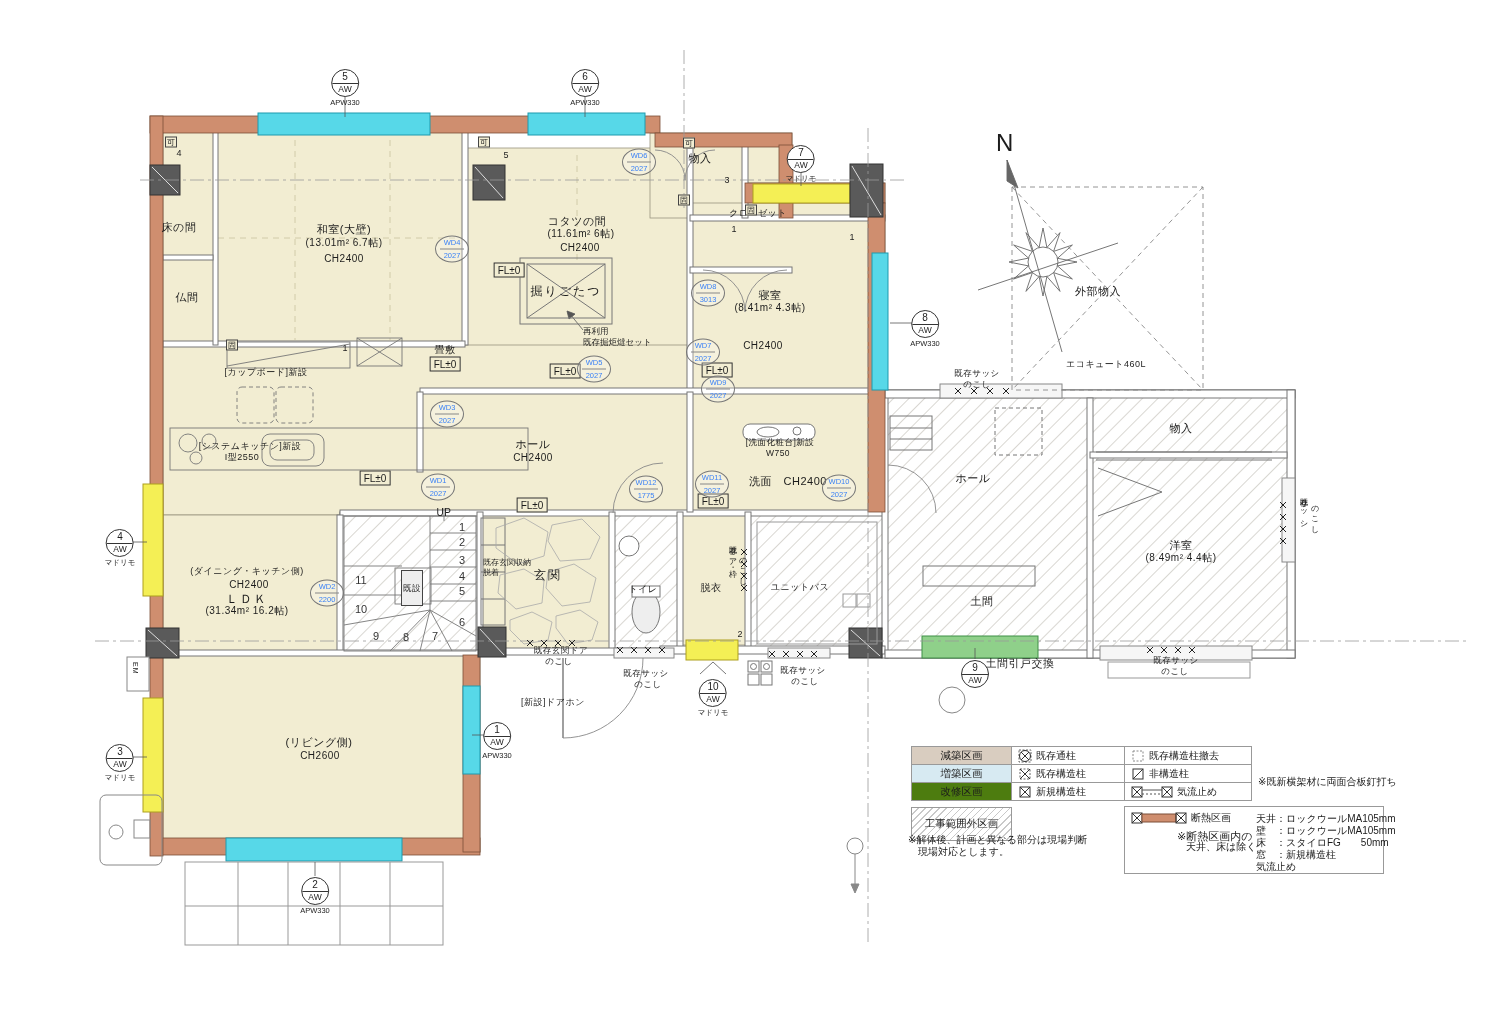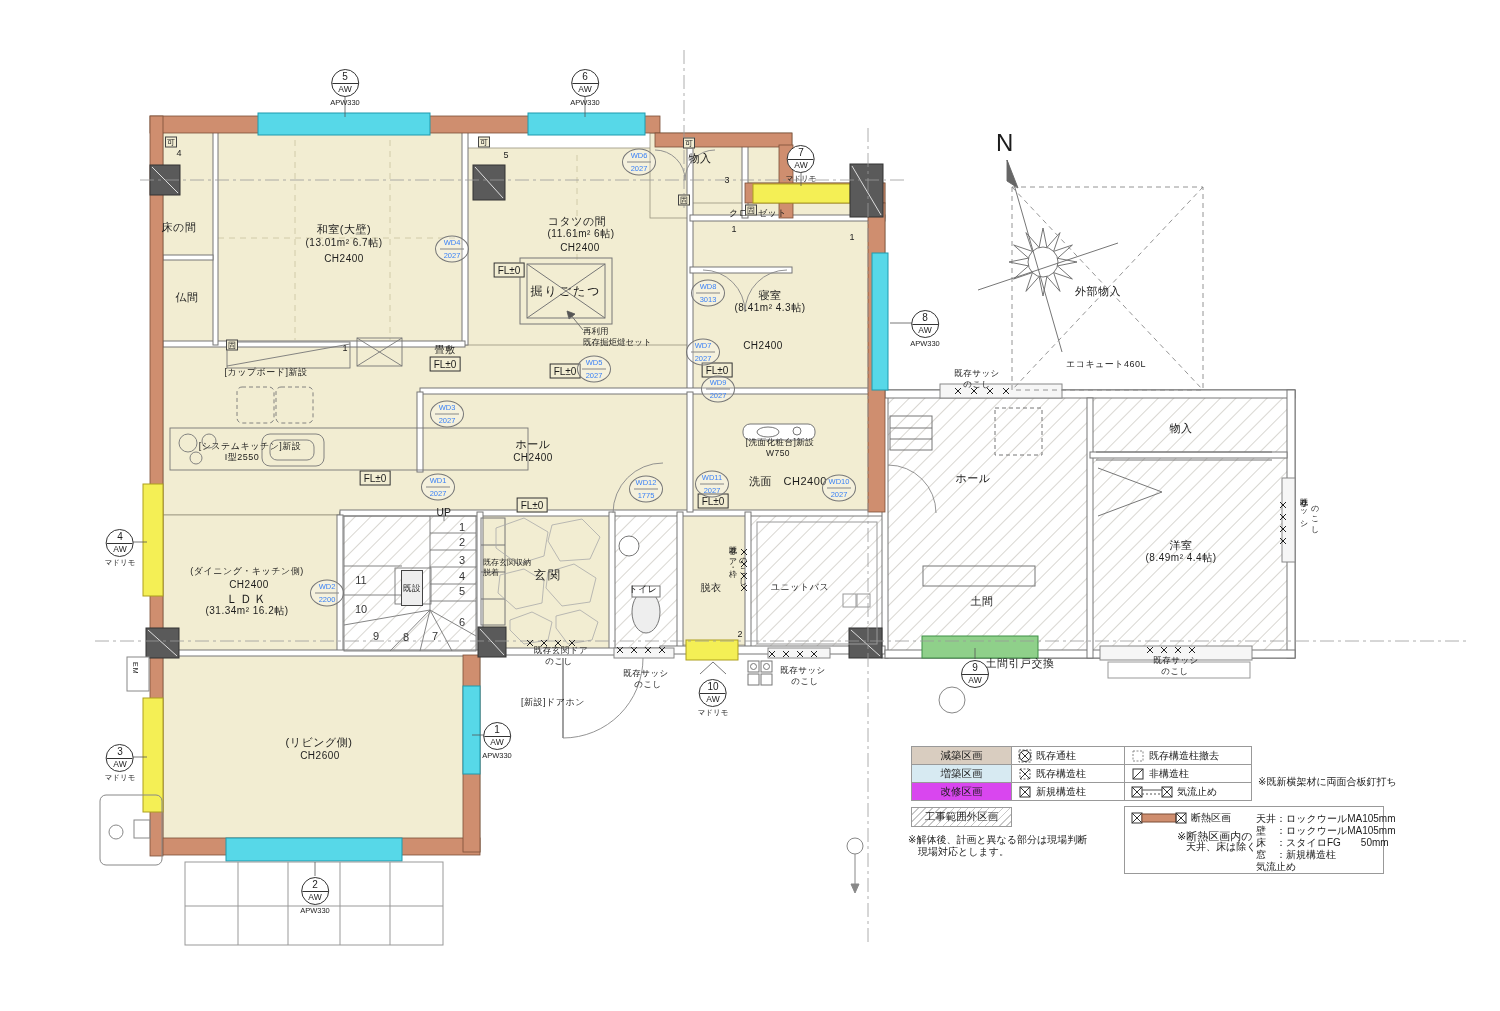--- a/index.html
+++ b/index.html
@@ -560,22 +560,22 @@
 <div class="tag" style="left:506px;top:155px">5</div>
 <div class="tag" style="left:727px;top:180px">3</div>
 <div class="tag" style="left:734px;top:229px">1</div>
 <div class="tag" style="left:852px;top:237px">1</div>
 <div class="tag" style="left:345px;top:348px">1</div>
 <div class="tag" style="left:740px;top:634px">2</div>
 
 <div>
   <div class="lgcell" style="left:911px;top:746px;width:101px;height:19px;background:#d9cdc0">減築区画</div>
   <div class="lgcell" style="left:911px;top:764px;width:101px;height:19px;background:#d7eaf2">増築区画</div>
-  <div class="lgcell" style="left:911px;top:782px;width:101px;height:19px;background:#d946ef">改修区画</div>
-  <div class="lgcell hatchbg" style="left:911px;top:807px;width:101px;height:20px">工事範囲外区画</div>
+  <div class="lgcell" style="left:911px;top:782px;width:101px;height:19px;background:#4d7c0f">改修区画</div>
+  <div class="lgcell hatchbg" style="left:911px;top:807px;width:101px;height:34px">工事範囲外区画</div>
 
   <div class="lgcell" style="left:1011px;top:746px;width:114px;height:19px;background:#fff"></div>
   <div class="lgcell" style="left:1011px;top:764px;width:114px;height:19px;background:#fff"></div>
   <div class="lgcell" style="left:1011px;top:782px;width:114px;height:19px;background:#fff"></div>
   <div class="lgcell" style="left:1124px;top:746px;width:128px;height:19px;background:#fff"></div>
   <div class="lgcell" style="left:1124px;top:764px;width:128px;height:19px;background:#fff"></div>
   <div class="lgcell" style="left:1124px;top:782px;width:128px;height:19px;background:#fff"></div>
 
   <div class="lgsym" style="left:1018px;top:749px">
     <svg width="14" height="14">

